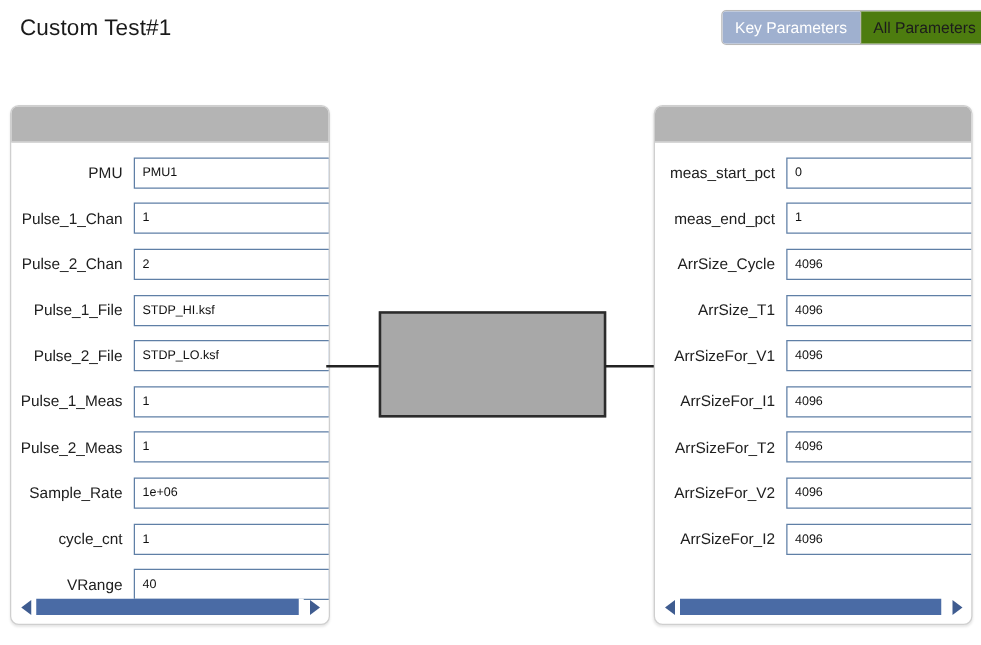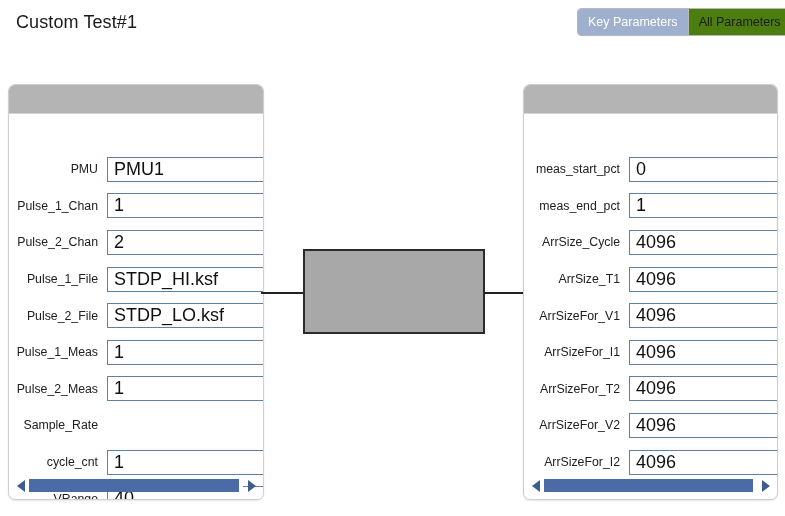--- a/index.html
+++ b/index.html
@@ -78,21 +78,20 @@
     height: 28px;
     background: #b4b4b4;
     border-bottom: 1px solid #d5d5d5;
   }
 
   .panel-body {
     position: relative;
     height: 369px;
     padding-top: 6px;
     box-sizing: border-box;
-    margin-top: 31px;
   }
 
   .field-row {
     display: flex;
     align-items: center;
     height: 36.6px;
   }
   .field-label {
     flex: 0 0 auto;
     text-align: right;
@@ -105,21 +104,21 @@
   #panel-left  .field-label { width: 89px; }
   #panel-right .field-label { width: 96px; }
 
   .field-input {
     flex: 0 0 auto;
     height: 25px;
     box-sizing: border-box;
     border: 1px solid #5f7fa6;
     background: #ffffff;
     font-family: "Liberation Sans", sans-serif;
-    font-size: 18px;
+    font-size: 10px;
     color: #101010;
     padding: 0 0 0 6px;
     line-height: 23px;
     outline: none;
     border-radius: 0;
   }
   #panel-left  .field-input { width: 157px; }
   #panel-right .field-input { width: 150px; }
 
   
@@ -233,20 +232,21 @@
       <div class="field-row">
         <div class="field-label">Pulse_1_Meas</div>
         <input type="text" class="field-input" value="1" style="">
       </div>
       <div class="field-row">
         <div class="field-label">Pulse_2_Meas</div>
         <input type="text" class="field-input" value="1" style="">
       </div>
       <div class="field-row">
         <div class="field-label">Sample_Rate</div>
+        <input type="text" class="field-input" value="1e+06" style="">
       </div>
       <div class="field-row">
         <div class="field-label">cycle_cnt</div>
         <input type="text" class="field-input" value="1" style="">
       </div>
       <div class="field-row">
         <div class="field-label">VRange</div>
         <input type="text" class="field-input" value="40" style="">
       </div>
     </div>

